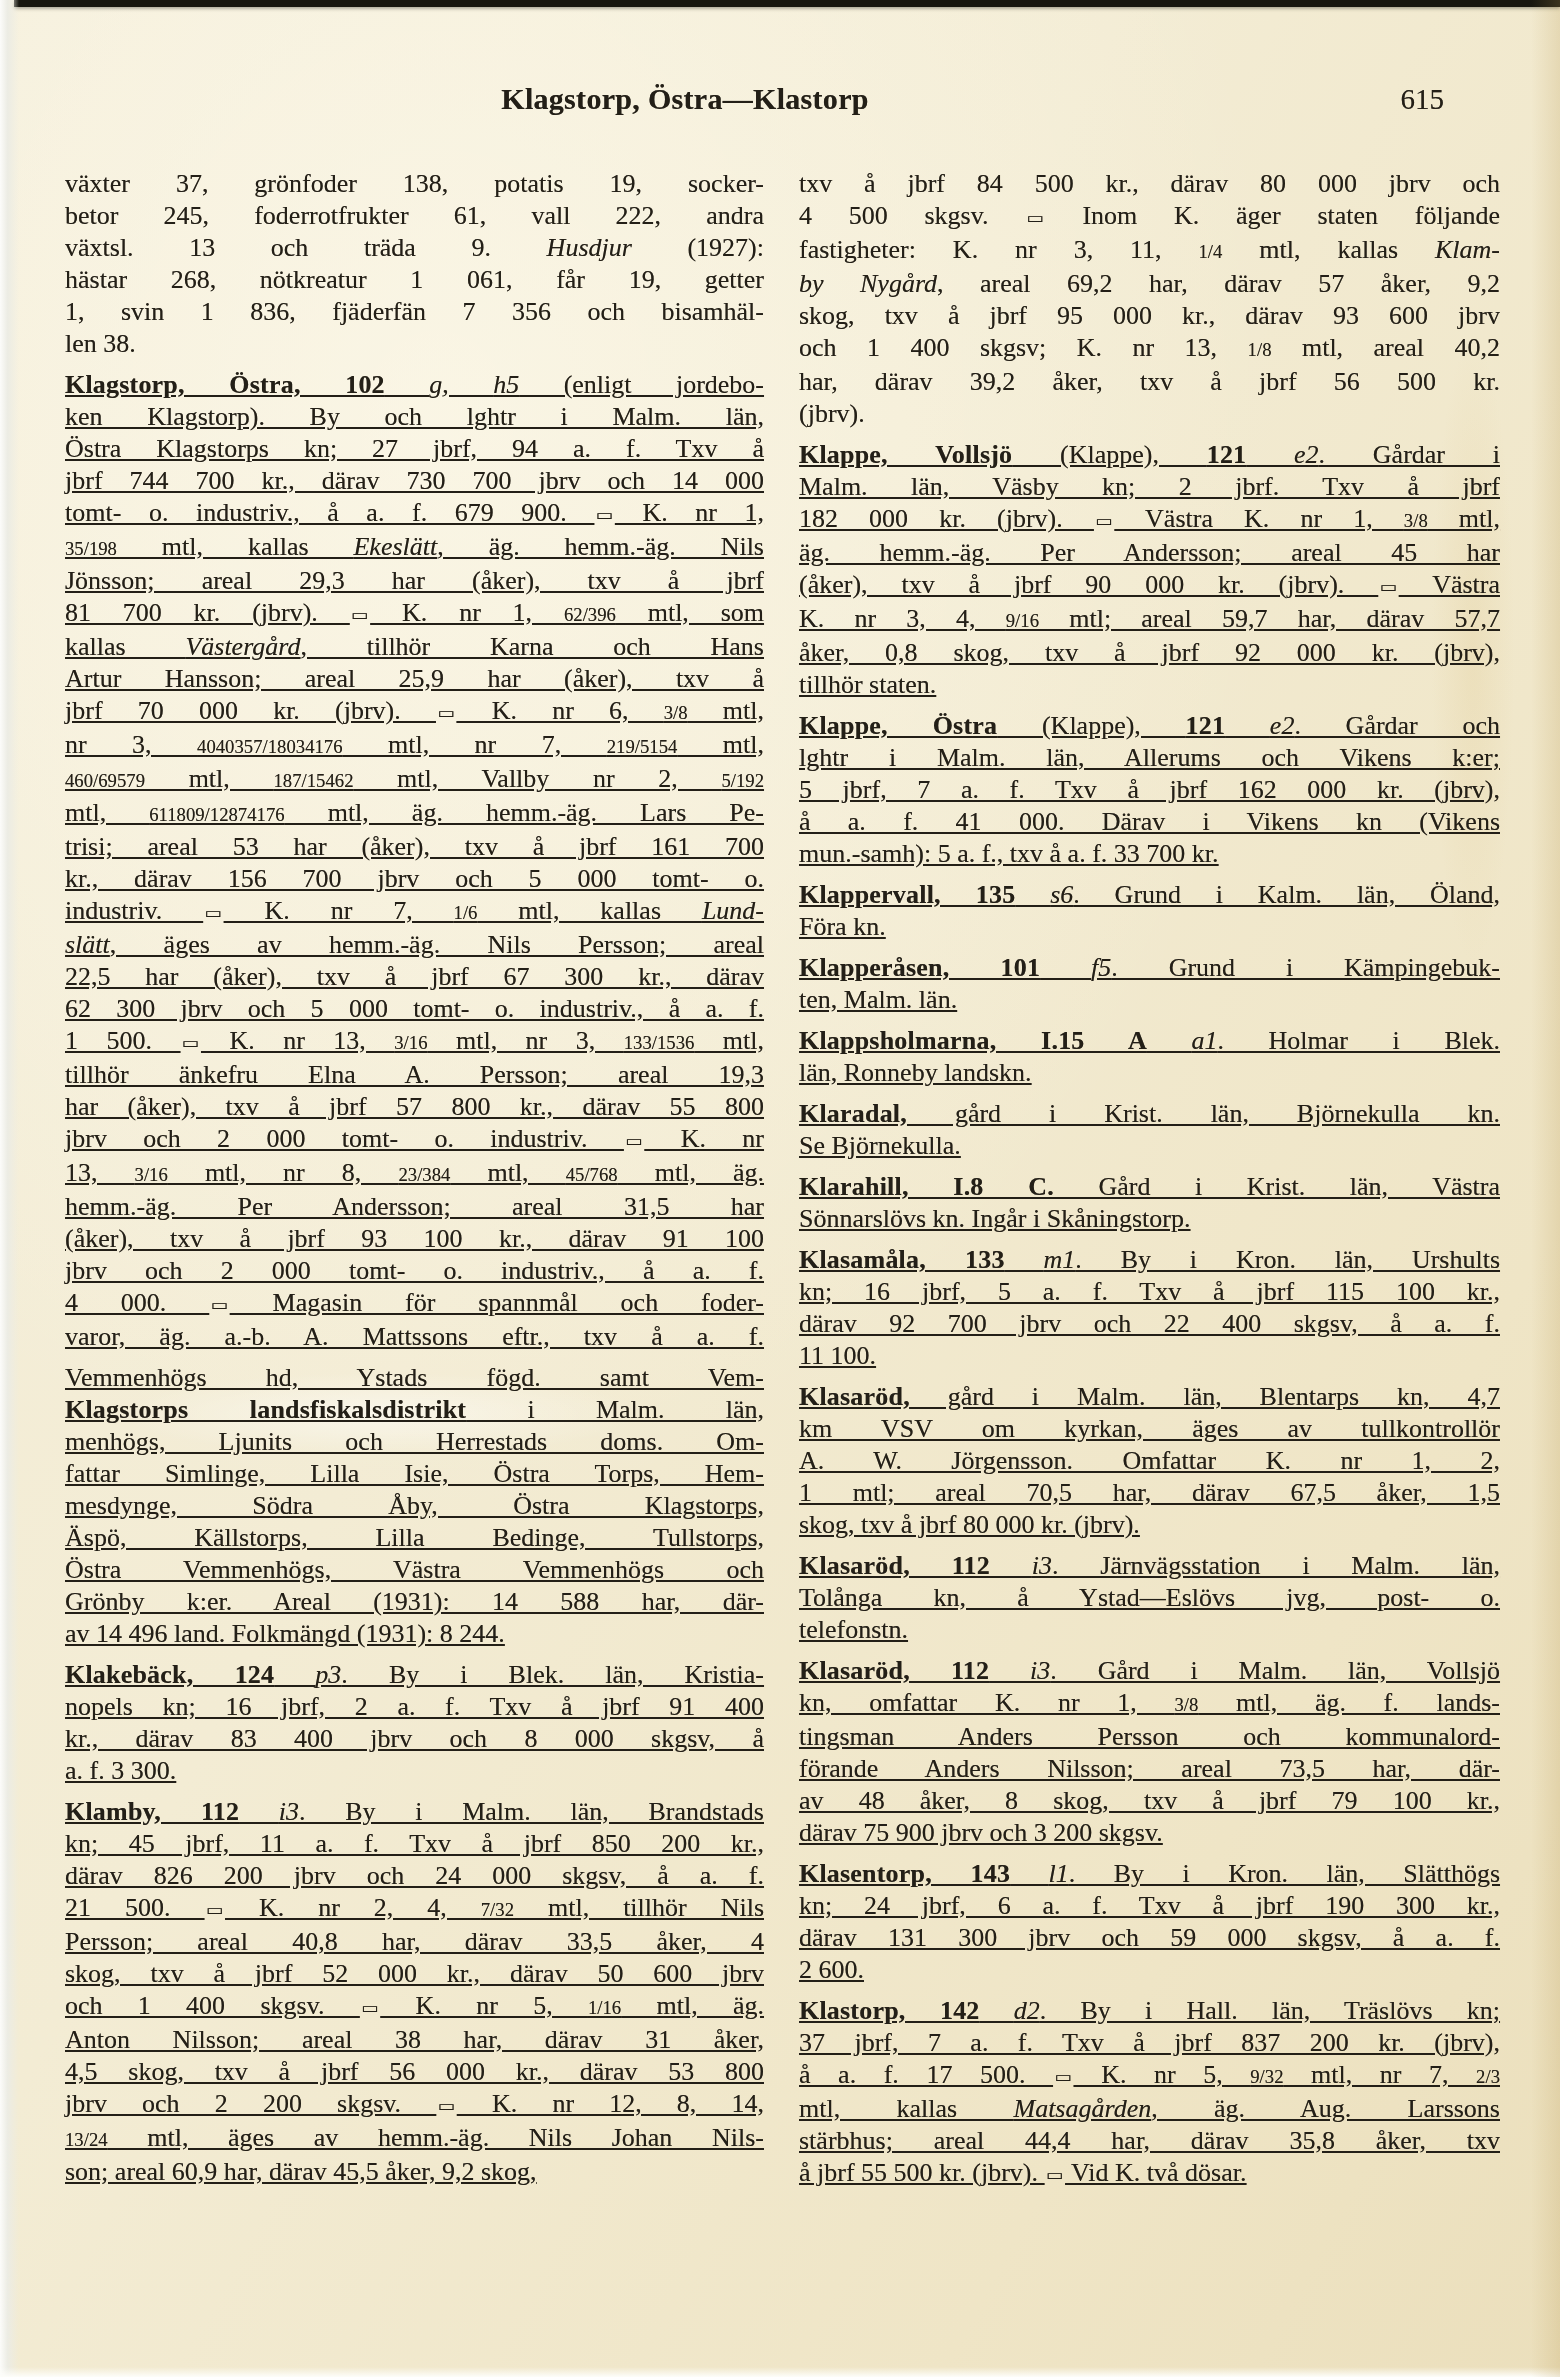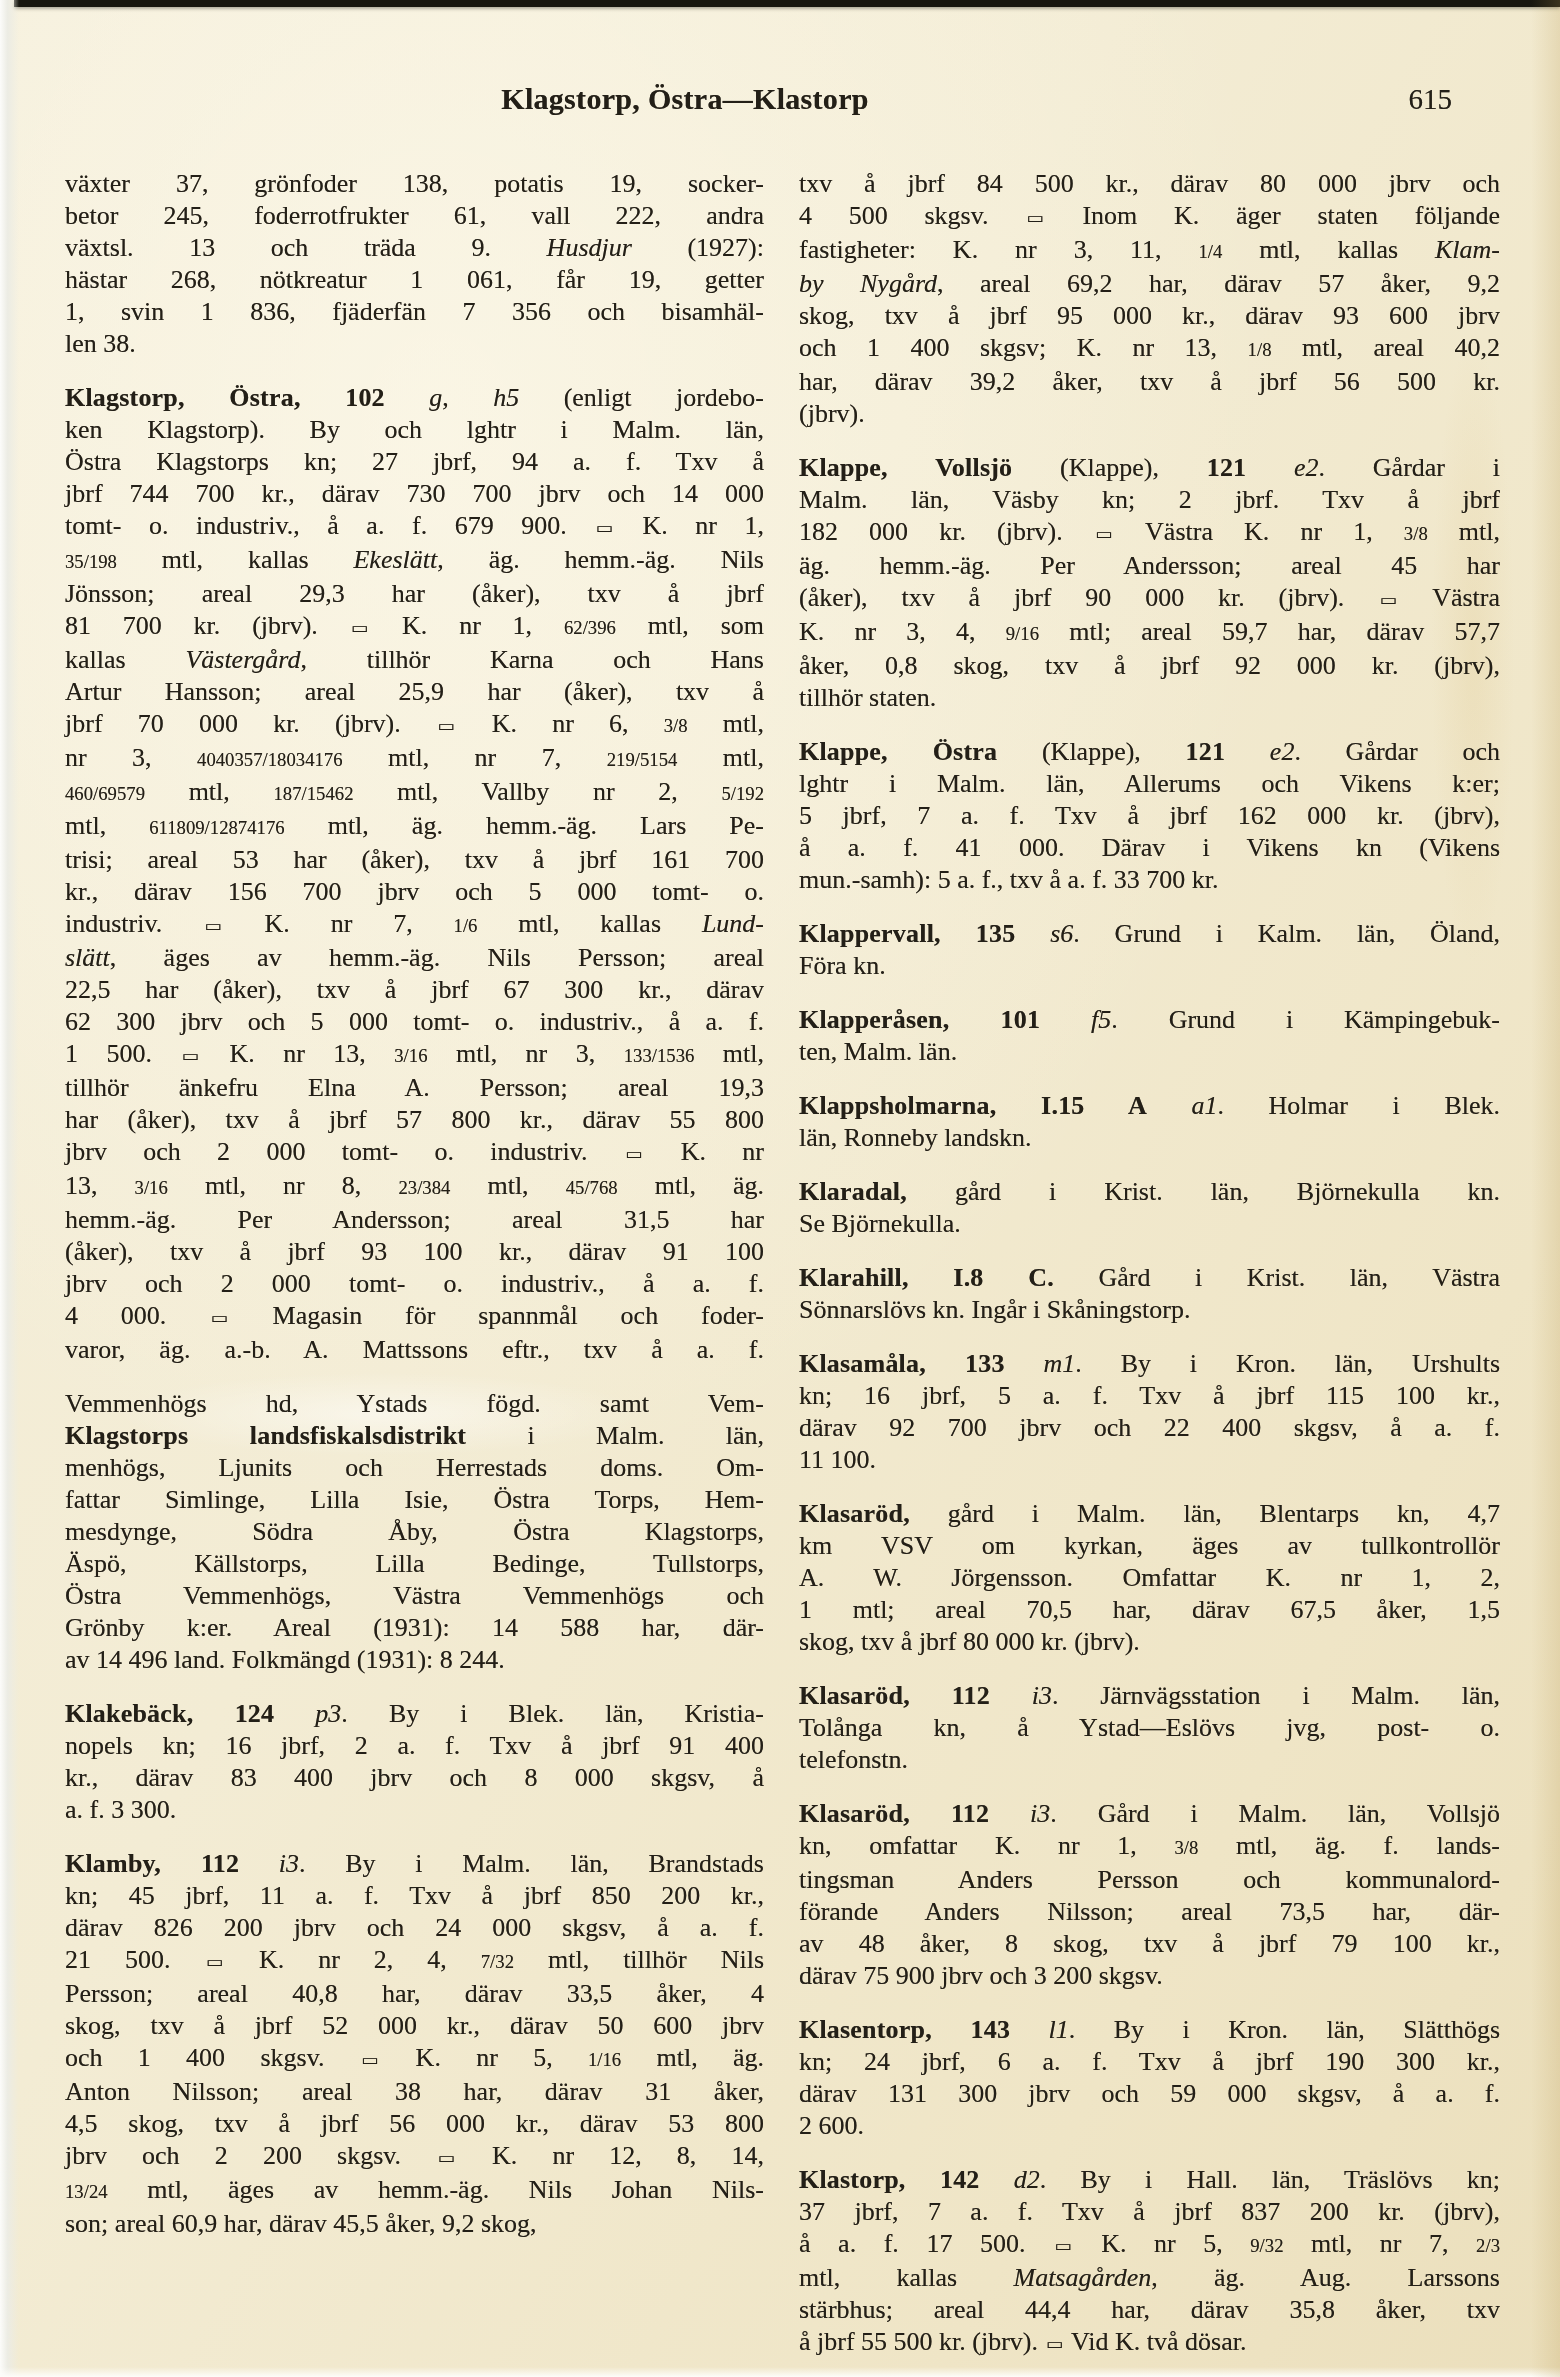--- a/index.html
+++ b/index.html
@@ -42,29 +42,29 @@
     pointer-events:none;
   }
   
   .header { position:absolute; top:82px; left:65px; width:1436px; height:49px; }
   .header-title {
     position:absolute; left:0; top:0; width:1240px;
     text-align:center; font-weight:bold; font-size:30px; letter-spacing:0.3px;
     text-shadow:0 0 0.6px rgba(30,25,16,0.6);
   }
   .page-number {
-    position:absolute; right:49px; top:0.9px; font-size:29px;
+    position:absolute; right:57px; top:0.9px; font-size:29px;
     text-shadow:0 0 0.6px rgba(30,25,16,0.6);
   }
   
   .col { position:absolute; top:168px; }
   .col-left  { left:65px;  width:699px; }
   .col-right { left:799px; width:701px; }
   .para { margin:0; }
-  .para + .para { margin-top:22px; }
+  .para + .para { margin-top:9px;text-decoration:underline; }
   .tline {
     font-size:26px; line-height:32px;
     text-align:justify; text-align-last:justify;
     text-shadow:0 0 0.5px rgba(35,28,18,0.55);
     white-space:normal;
   }
   .tline.last { text-align-last:left; }
   .tline b { font-weight:bold; letter-spacing:0.2px; }
   .tline i { font-style:italic; }
   .fr { font-size:0.72em; }

